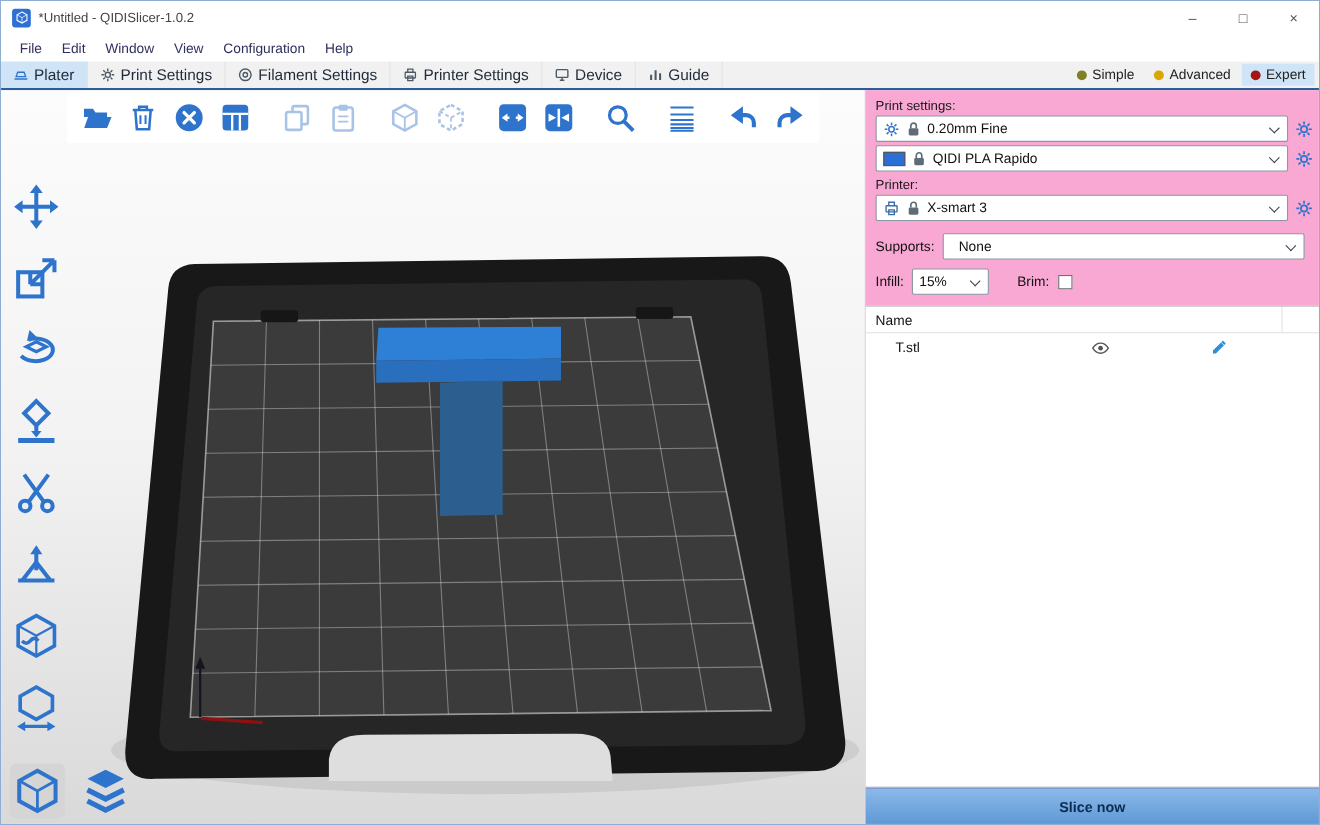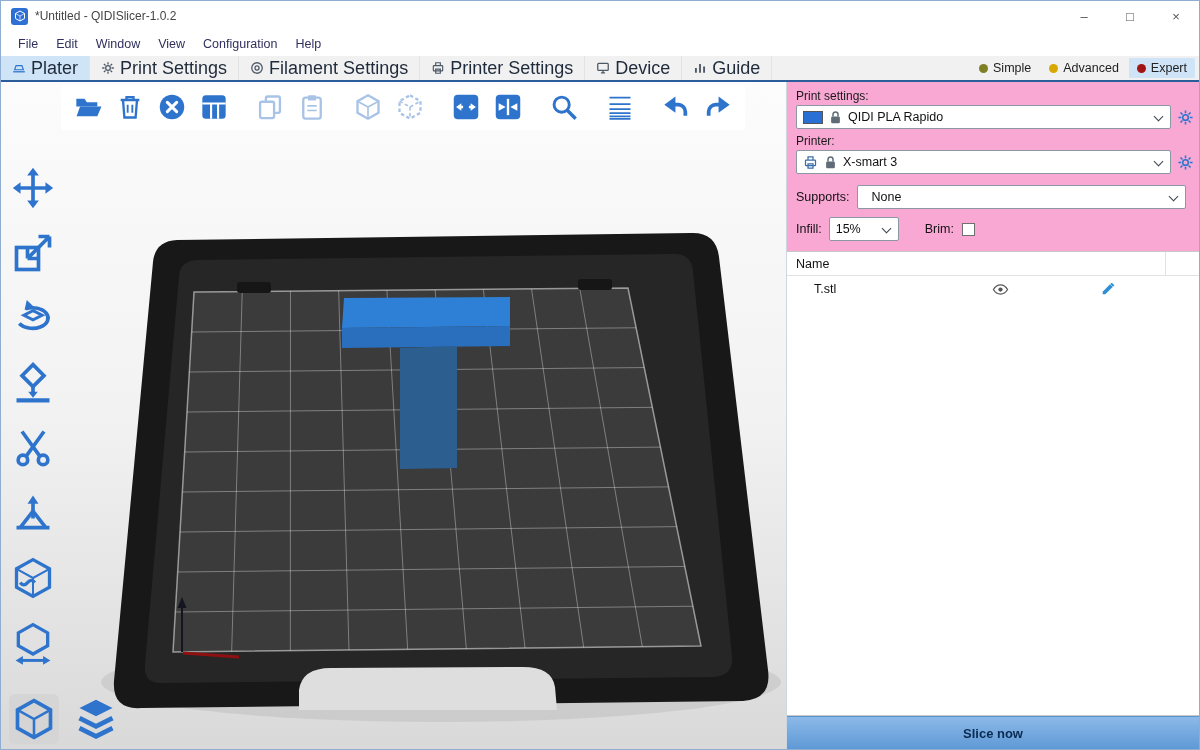--- a/index.html
+++ b/index.html
@@ -14,21 +14,21 @@
   .title{font-size:12px;color:#454545}
   .wincontrols{margin-left:auto;display:flex;height:100%}
   .winbtn{width:46px;height:100%;border:none;background:transparent;font-size:13px;color:#555;display:flex;align-items:center;justify-content:center;font-family:inherit}
 
   
   .menubar{height:25px;display:flex;align-items:center;padding-left:8px;background:#fff}
   .menuitem{padding:0 9px;font-size:12.5px;color:#30305e;cursor:default}
 
   
   .tabbar{height:26px;background:#f1f1f1;border-bottom:2px solid #2b5d9b;display:flex;align-items:stretch}
-  .tab{display:flex;align-items:center;gap:5px;padding:0 11px;font-size:18px;color:#1f2a3a;border-right:1px solid #e3e3e3}
+  .tab{display:flex;align-items:center;gap:5px;padding:0 11px;font-size:14px;color:#1f2a3a;border-right:1px solid #e3e3e3}
   .tab svg{width:14px;height:14px}
   .tab.sel{background:#cfe4f7}
   .ticon-blue{color:#2e74cc}.ticon-slate{color:#4d5a66}
   .modes{margin-left:auto;display:flex;align-items:center;gap:2px;padding-right:4px}
   .mode{display:flex;align-items:center;gap:5px;padding:3px 8px;font-size:12.5px;color:#222}
   .mode.sel{background:#cfe4f7}
   .dot{width:9px;height:9px;border-radius:50%;flex:0 0 auto}
 
   
   .content{flex:1;display:flex;min-height:0}
@@ -478,20 +478,37 @@
             <svg>
               <use href="#i-preview"></use>
             </svg>
           </button>
       </div>
     </div>
 
     <div class="sidebar">
 
       <div class="slabel">Print settings:</div>
+      <div class="comborow">
+        <div class="combo">
+          <svg class="ci blue">
+              <use href="#i-gear"></use>
+            </svg>
+          <svg class="ci gray">
+              <use href="#i-lock"></use>
+            </svg>
+          <span>0.20mm Fine</span>
+          <span class="chev"></span>
+        </div>
+        <button class="gearbtn">
+            <svg>
+              <use href="#i-gear"></use>
+            </svg>
+          </button>
+      </div>
 
       <div class="comborow">
         <div class="combo">
           <span class="swatch" style="background: rgb(42, 111, 212);"></span>
           <svg class="ci gray">
               <use href="#i-lock"></use>
             </svg>
           <span>QIDI PLA Rapido</span>
           <span class="chev"></span>
         </div>

